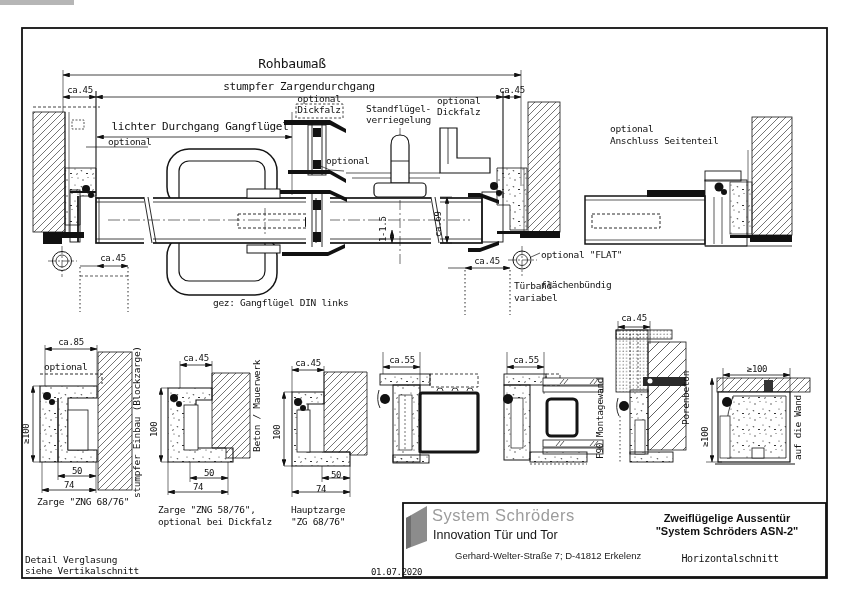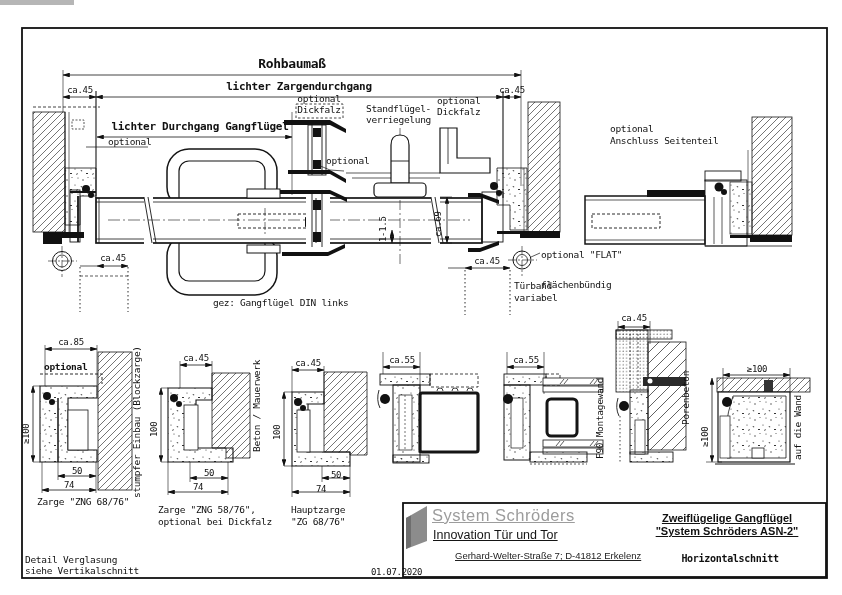--- a/index.html
+++ b/index.html
@@ -1,26 +1,26 @@
 <!DOCTYPE html>
 <html><head>
 <meta charset="utf-8">
 <style>
   html,body{margin:0;padding:0;background:#fff;}
   #stage{position:relative;width:842px;height:595px;background:#fff;overflow:hidden;
          font-family:"DejaVu Sans Mono",monospace;color:#111;}
   .t{position:absolute;font-family:"DejaVu Sans Mono",monospace;font-size:9.5px;color:#111;
      white-space:nowrap;line-height:1.12;letter-spacing:-0.3px;}
   .c{transform:translateX(-50%);}
-  .b{font-weight:bold;}
+  .b{font-weight:normal;}
   .big{font-size:13px;}
   .med{font-size:11px;}
   .sm{font-size:9px;}
   .rot{transform:rotate(-90deg);transform-origin:0 0;}
-  .sans{font-family:"Liberation Sans",sans-serif;letter-spacing:0;text-decoration:underline;}
+  .sans{font-family:"Liberation Sans",sans-serif;letter-spacing:0;}
   .company{font-size:16.5px;color:#9c9c9c;letter-spacing:0.5px;}
   .tagline{font-size:12.5px;color:#151515;}
   .addr{font-size:9.5px;color:#222;margin-left:44px;}
   .tb1{font-size:11px;font-weight:bold;color:#111;}
   svg{position:absolute;left:0;top:0;}
   #artifact{position:absolute;left:0;top:0;width:74px;height:5px;background:#b6b6b6;}
 </style>
 </head>
 <body>
 
@@ -294,21 +294,21 @@
 
   <g>
     <rect x="403" y="503" width="423" height="74" fill="#fff" stroke="#111" stroke-width="1.8"></rect>
     <polygon points="406,518 427,506 427,541 406,549" fill="#8c8c8c"></polygon>
     <polygon points="406,518 411,515.5 411,546.5 406,549" fill="#6e6e6e"></polygon>
   </g>
   <rect x="22" y="28" width="805" height="550" fill="none" stroke="#111" stroke-width="1.8"></rect>
 </svg>
 
 <div class="t c b big" style="left:292px;top:57px">Rohbaumaß</div>
-<div class="t c b med" style="left:299px;top:81px">lichter Zargendurchgang</div>
+<div class="t c b med" style="left:299px;top:81px">stumpfer Zargendurchgang</div>
 <div class="t c sm" style="left:80px;top:85px">ca.45</div>
 <div class="t c sm" style="left:512px;top:85px">ca.45</div>
 <div class="t c b med" style="left:200px;top:121px">lichter Durchgang Gangflügel</div>
 <div class="t" style="left:108px;top:137px">optional</div>
 <div class="t c" style="left:319px;top:94px">optional</div>
 <div class="t c" style="left:319px;top:105px">Dickfalz</div>
 <div class="t" style="left:366px;top:104px">Standflügel-</div>
 <div class="t" style="left:366px;top:115px">verriegelung</div>
 <div class="t" style="left:437px;top:96px">optional</div>
 <div class="t" style="left:437px;top:107px">Dickfalz</div>
@@ -357,17 +357,17 @@
 <div class="t sm rot" style="left:700px;top:447px">≥100</div>
 <div class="t rot" style="left:793px;top:460px">auf die Wand</div>
 
 <div class="t" style="left:25px;top:555px">Detail Verglasung</div>
 <div class="t" style="left:25px;top:566px">siehe Vertikalschnitt</div>
 <div class="t sm" style="left:371px;top:567px">01.07.2020</div>
 
 <div class="t sans company" style="left:432px;top:506px">System Schröders</div>
 <div class="t sans tagline" style="left:433px;top:528px">Innovation Tür und Tor</div>
 <div class="t sans addr" style="left:411px;top:551px">Gerhard-Welter-Straße 7;  D-41812 Erkelenz</div>
-<div class="t c sans tb1" style="left:727px;top:512px">Zweiflügelige Gangflügel</div>
+<div class="t c sans tb1" style="left:727px;top:512px">Zweiflügelige Aussentür</div>
 <div class="t c sans tb1" style="left:727px;top:525px">"System Schröders ASN-2"</div>
 <div class="t c b" style="left:730px;top:553px;font-size:10px">Horizontalschnitt</div>
 
 </div>
 
 </body></html>

